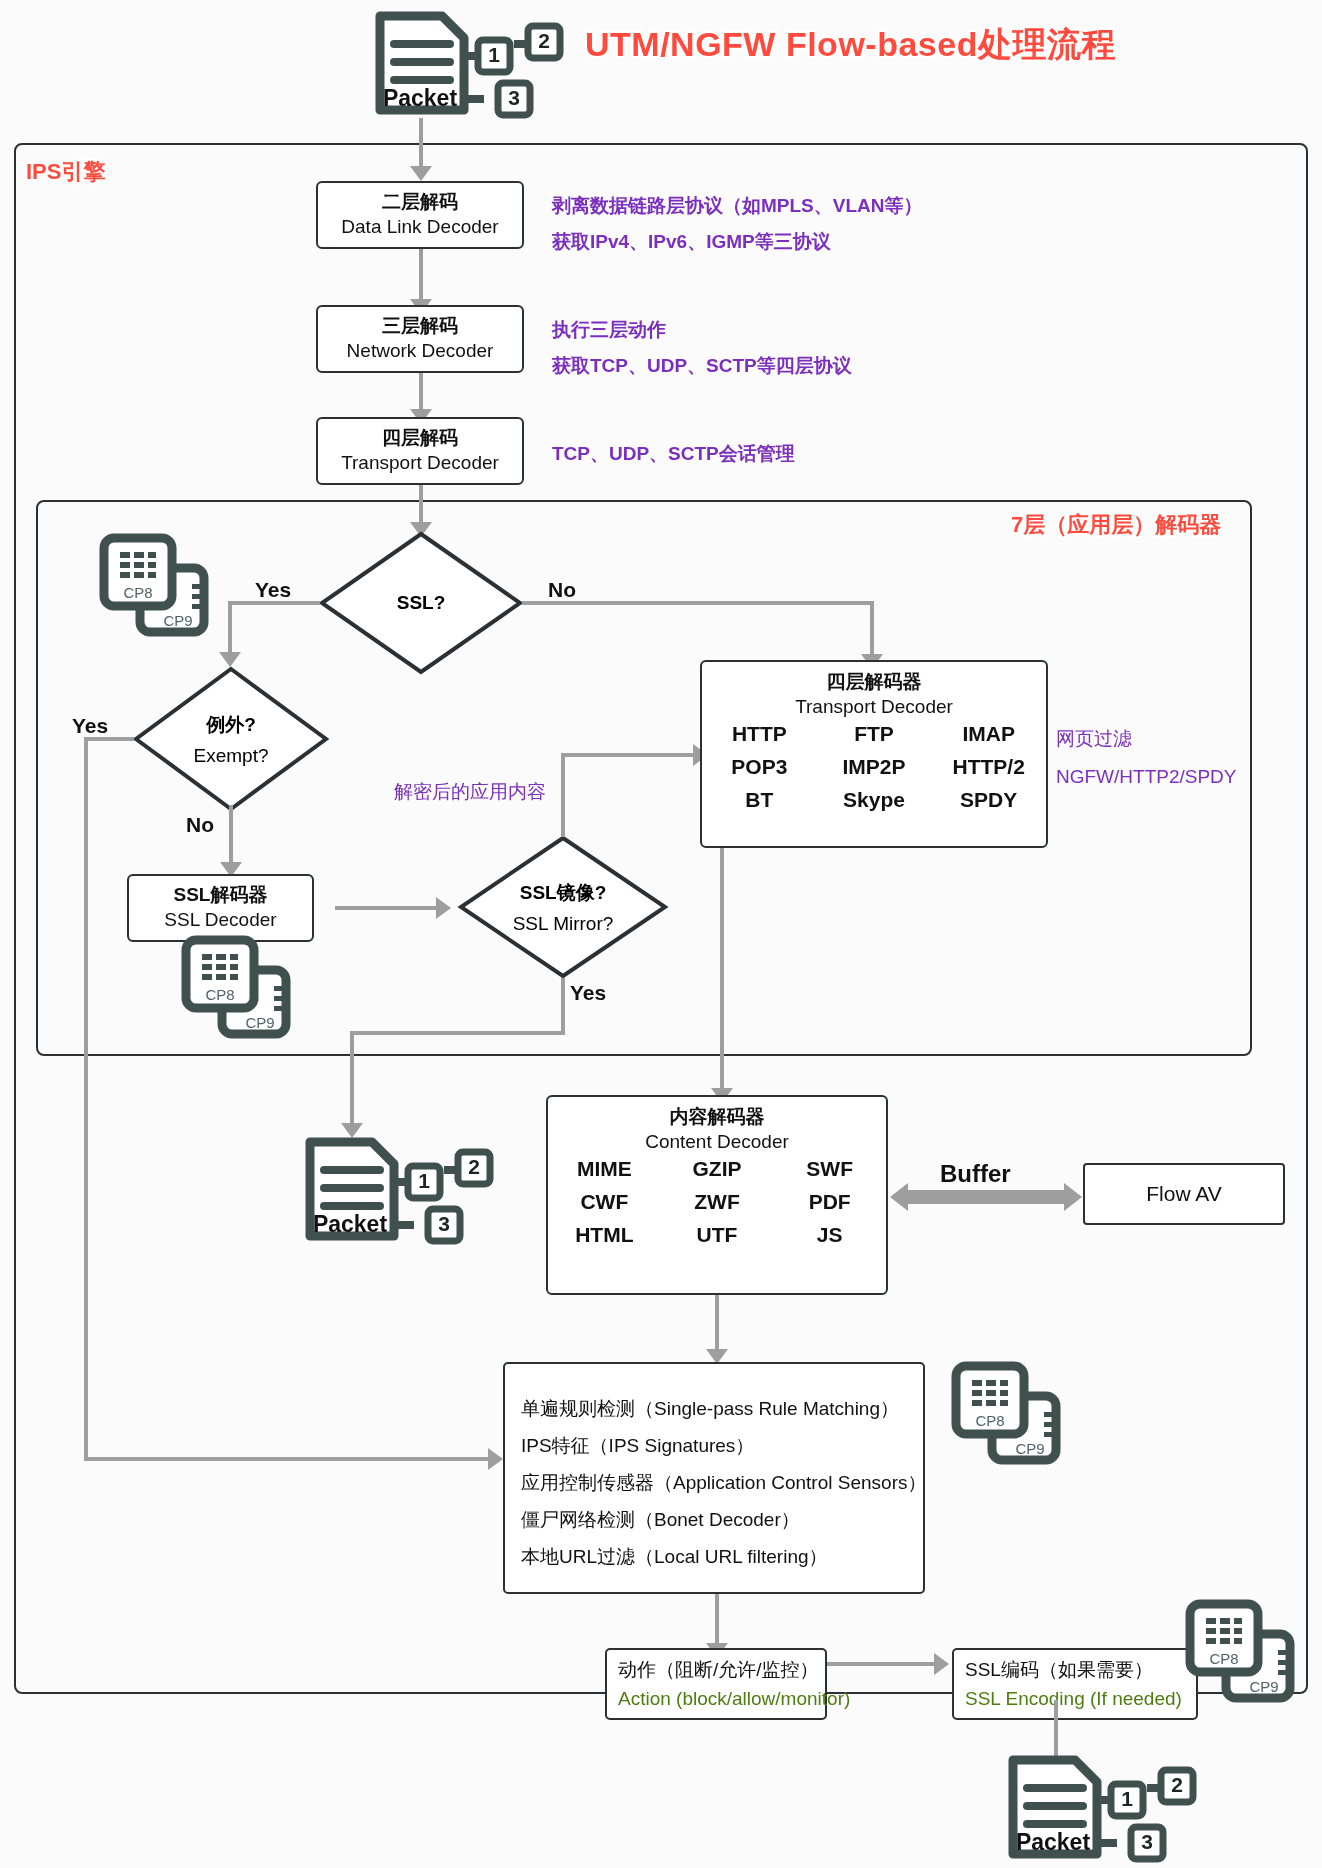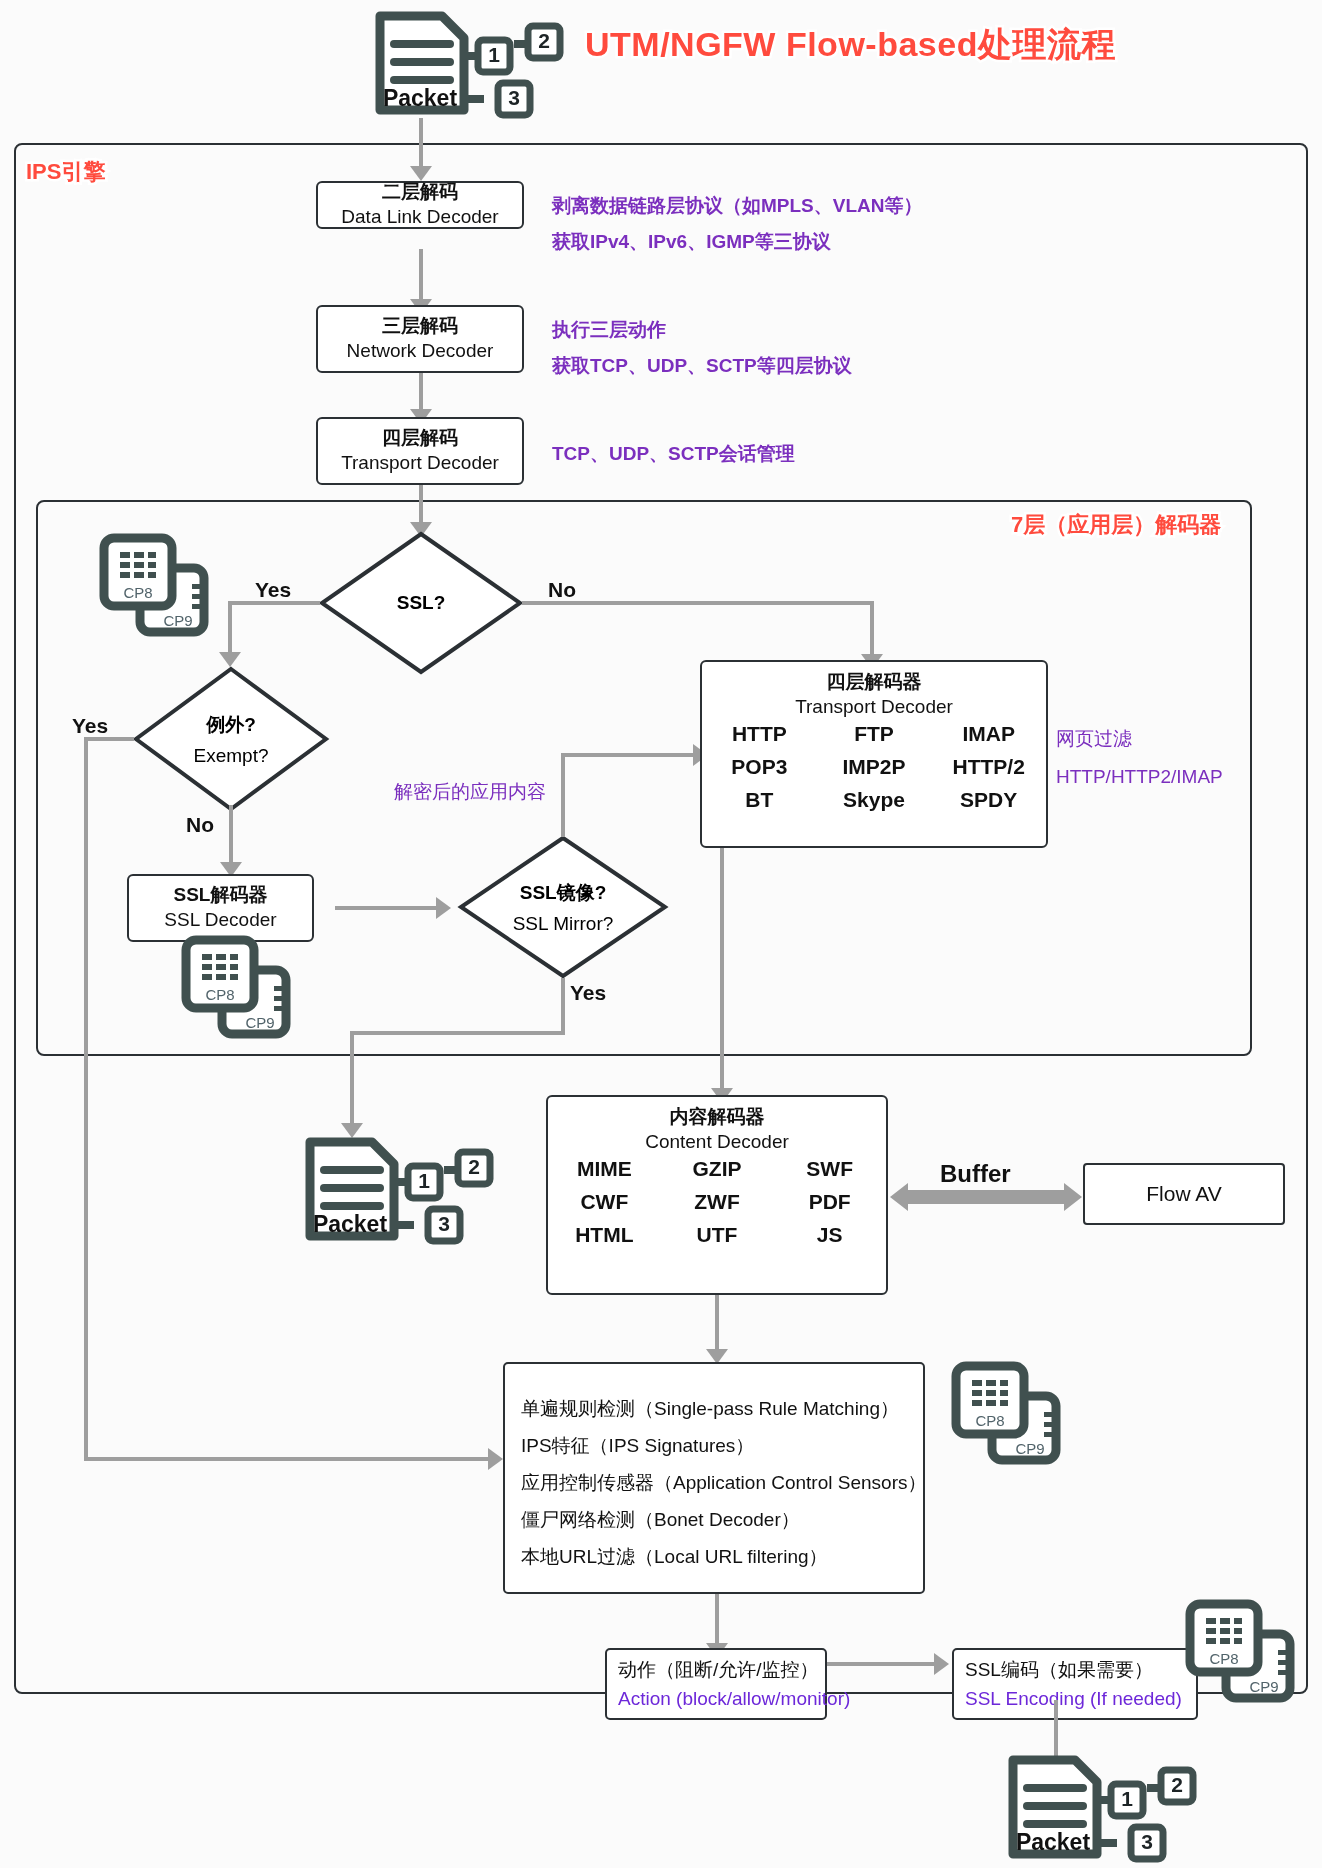--- a/index.html
+++ b/index.html
@@ -57,21 +57,21 @@
 
   
   .rules{position:absolute;background:#fff;border:2.5px solid #2b3034;border-radius:5px;
          box-sizing:border-box;padding:26px 0 0 16px;}
   .rules div{font-size:19px;line-height:1.95;color:#111;white-space:nowrap;}
 
   .twoline{position:absolute;background:#fff;border:2.5px solid #2b3034;border-radius:5px;
            box-sizing:border-box;display:flex;flex-direction:column;justify-content:center;
            padding-left:11px;margin-top:20px;}
   .twoline .cn{font-size:19px;line-height:1.55;color:#111;white-space:nowrap;}
-  .twoline .en{font-size:19px;line-height:1.55;color:#6d28d9;white-space:nowrap;}
+  .twoline .en{font-size:19px;line-height:1.55;color:#4d7c0f;white-space:nowrap;}
 
   .flowav{position:absolute;background:#fff;border:2.5px solid #2b3034;border-radius:4px;
           box-sizing:border-box;display:flex;align-items:center;justify-content:center;
           font-size:21px;color:#111;}
   .bufferlbl{position:absolute;font-weight:bold;font-size:24px;color:#111;}
   .dblarrow{position:absolute;height:14px;background:#9e9e9e;}
 </style>
 </head>
 <body>
 
@@ -99,21 +99,21 @@
       <text x="52" y="102" font-family="Liberation Sans, sans-serif" font-size="23" font-weight="bold" fill="#111" text-anchor="middle">Packet</text>
     </svg>
   </div>
 
   <div class="group" style="left:14px;top:143px;width:1294px;height:1551px;"></div>
   <div class="redlabel" id="ips-tag" style="left:26px;top:157px;">IPS引擎</div>
 
   <div class="ln" style="left:419px;top:118px;width:4px;height:52px;"></div>
   <div class="arrow-d" style="left:410px;top:166px;"></div>
 
-  <div class="node" style="left:316px;top:181px;width:208px;height:48px;">
+  <div class="node" style="left:316px;top:181px;width:208px;height:68px;">
     <div class="cn">二层解码</div>
     <div class="en">Data Link Decoder</div>
   </div>
   <div class="note bold" style="left:552px;top:189px;">剥离数据链路层协议（如MPLS、VLAN等）</div>
   <div class="note bold" style="left:552px;top:225px;">获取IPv4、IPv6、IGMP等三协议</div>
 
   <div class="ln" style="left:419px;top:249px;width:4px;height:54px;"></div>
   <div class="arrow-d" style="left:410px;top:299px;"></div>
 
   <div class="node" style="left:316px;top:305px;width:208px;height:68px;">
@@ -265,21 +265,21 @@
       <span>IMAP</span>
       <span>POP3</span>
       <span>IMP2P</span>
       <span>HTTP/2</span>
       <span>BT</span>
       <span>Skype</span>
       <span>SPDY</span>
     </div>
   </div>
   <div class="note" style="left:1056px;top:722px;">网页过滤</div>
-  <div class="note" style="left:1056px;top:760px;">HTTP/HTTP2/IMAP</div>
+  <div class="note" style="left:1056px;top:760px;">NGFW/HTTP2/SPDY</div>
 
   <div class="ln" style="left:720px;top:848px;width:4px;height:183px;"></div>
   <div class="ln" style="left:720px;top:1031px;width:0px;height:0px;"></div>
   <div class="ln" style="left:720px;top:1031px;width:4px;height:61px;"></div>
   <div class="arrow-d" style="left:711px;top:1088px;"></div>
 
   <div class="packet" style="left:298px;top:1130px;width:200px;height:118px;">
     <svg viewBox="0 0 200 118" width="200" height="118">
       <path d="M12 12 h62 l22 22 v72 h-84 Z" fill="#fff" stroke="#40504f" stroke-width="9" stroke-linejoin="round"></path>
       <g stroke="#40504f" stroke-width="8" stroke-linecap="round">

